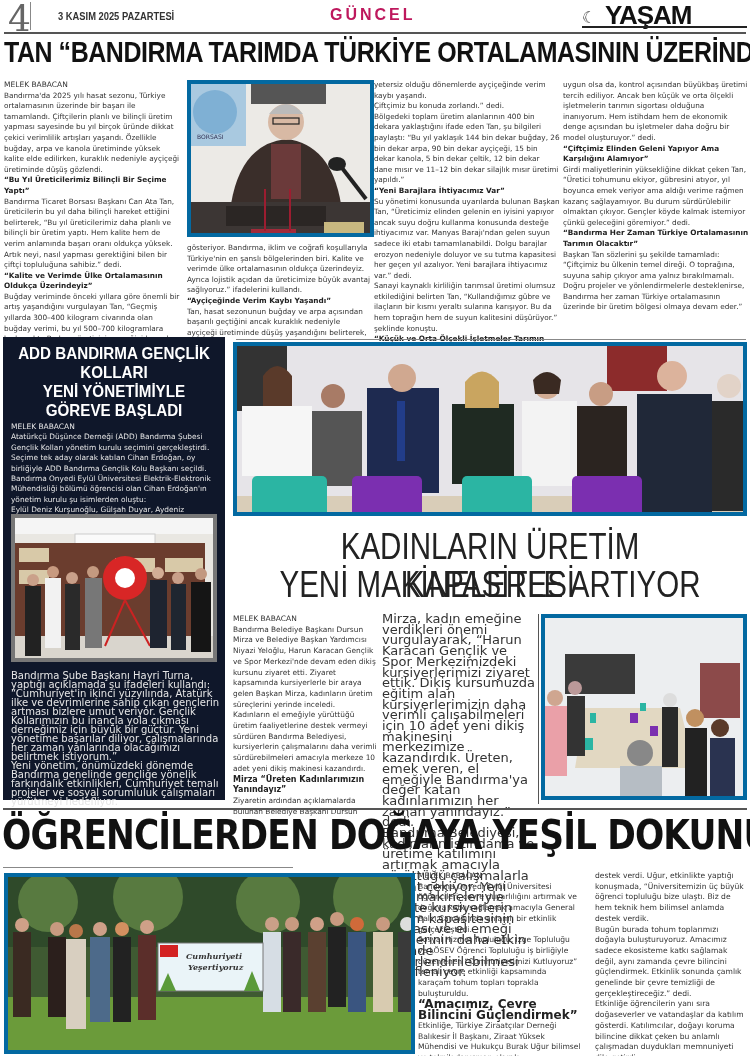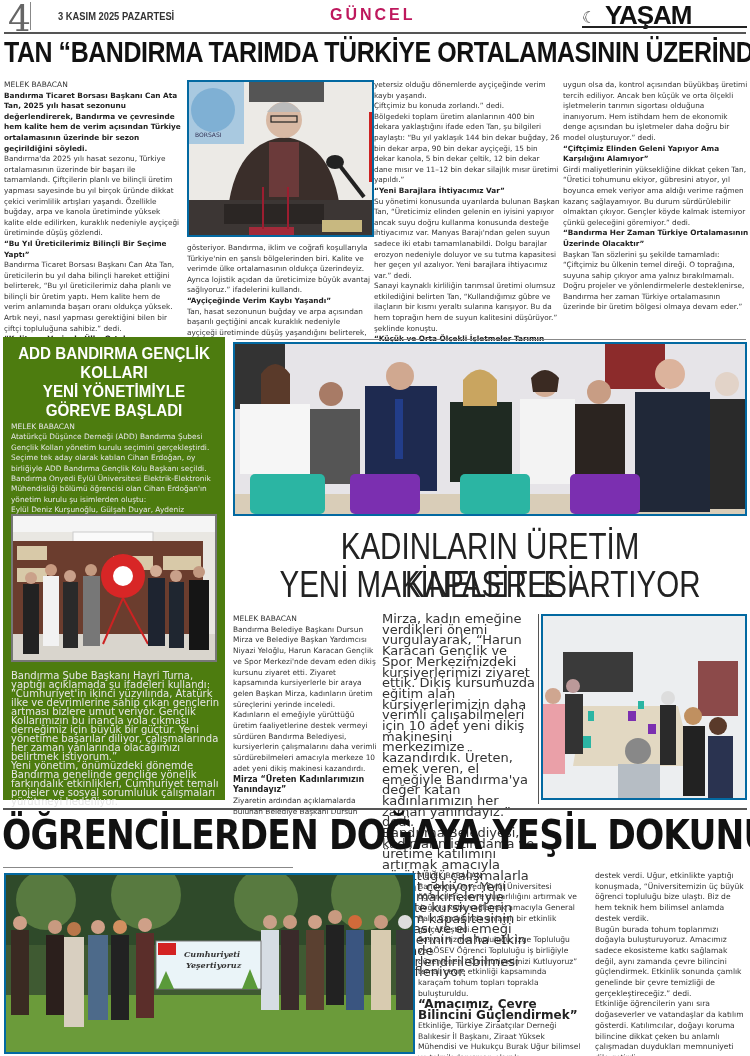--- a/index.html
+++ b/index.html
@@ -13,22 +13,22 @@
 .logo-moon{left:0;top:6px;font-size:16px;color:#333}
 .logo-text{left:23px;top:-2px;font-family:"Liberation Sans",sans-serif;font-weight:900;font-size:26px;color:#111;letter-spacing:-1px}
 .logo-line{left:0;top:24px;width:165px;height:2px;background:#222}
 .rule{height:2px;background:#555}
 .rule.thin{height:1px;background:#888}
 h1.t1{left:4px;top:36px;width:742px;font-family:"Liberation Sans",sans-serif;font-weight:bold;font-size:29px;color:#111;letter-spacing:-.5px;transform:scaleX(.86);transform-origin:left;white-space:nowrap}
 .col{font-family:"DejaVu Sans",sans-serif;font-size:7.3px;line-height:10.6px;color:#333}
 .col p{margin:0}
 .col .b{font-weight:bold;color:#222}
 .col .by{font-size:7.5px}
-.photo{background:#ddd;border:2px solid #0369a1;overflow:hidden}
-.dark{background:#4d7c0f;color:#eee}
+.photo{background:#ddd;border:4px solid #0369a1;overflow:hidden}
+.dark{background:#0f172a;color:#eee}
 .dark .col{color:#e6e6e6}
 .dark h2{font-family:"Liberation Sans",sans-serif;font-weight:bold;font-size:16.5px;color:#fff;text-align:center;line-height:19px;transform:scaleX(.92)}
 h2.t2{font-family:"Liberation Sans",sans-serif;font-weight:normal;font-size:36px;color:#222;text-align:center;line-height:38px;transform:scaleX(.82);transform-origin:center}
 h1.t3{left:2px;top:812px;width:748px;font-family:"DejaVu Sans",sans-serif;font-weight:bold;font-size:40px;color:#111;letter-spacing:-1px;transform:scaleX(.86);transform-origin:left;white-space:nowrap}
 .vsep{width:1px;background:#555}
 </style>
 </head>
 <body>
 
 <div class="abs hdr-num">4</div>
@@ -39,21 +39,20 @@
   <span class="abs logo-moon">☾</span>
   <span class="abs logo-text">YAŞAM</span>
   <div class="abs logo-line"></div>
 </div>
 <div class="abs rule" style="left:4px;top:32px;width:742px"></div>
 
 <h1 class="abs t1">TAN “BANDIRMA TARIMDA TÜRKİYE ORTALAMASININ ÜZERİNDE”</h1>
 
 <div class="abs col" style="left:4px;top:80px;width:178px">
   <p class="by">MELEK BABACAN</p>
-  <p class="b">Bandırma Ticaret Borsası Başkanı Can Ata Tan, 2025 yılı hasat sezonunu değerlendirerek, Bandırma ve çevresinde hem kalite hem de verim açısından Türkiye ortalamasının üzerinde bir sezon geçirildiğini söyledi.</p>
   <p>Bandırma'da 2025 yılı hasat sezonu, Türkiye ortalamasının üzerinde bir başarı ile tamamlandı. Çiftçilerin planlı ve bilinçli üretim yapması sayesinde bu yıl birçok üründe dikkat çekici verimlilik artışları yaşandı. Özellikle buğday, arpa ve kanola üretiminde yüksek kalite elde edilirken, kuraklık nedeniyle ayçiçeği üretiminde düşüş gözlendi.</p>
   <p class="b">“Bu Yıl Üreticilerimiz Bilinçli Bir Seçime Yaptı”</p>
   <p>Bandırma Ticaret Borsası Başkanı Can Ata Tan, üreticilerin bu yıl daha bilinçli hareket ettiğini belirterek, “Bu yıl üreticilerimiz daha planlı ve bilinçli bir üretim yaptı. Hem kalite hem de verim anlamında başarı oranı oldukça yüksek. Artık neyi, nasıl yapması gerektiğini bilen bir çiftçi topluluğuna sahibiz.” dedi.</p>
   <p class="b">“Kalite ve Verimde Ülke Ortalamasının Oldukça Üzerindeyiz”</p>
   <p>Buğday veriminde önceki yıllara göre önemli bir artış yaşandığını vurgulayan Tan, “Geçmiş yıllarda 300–400 kilogram civarında olan buğday verimi, bu yıl 500–700 kilogramlara kadar çıktı. Bu hem üreticinin emeğini hem de bölgenin potansiyelini</p>
 </div>
 
 <div class="abs photo" style="left:187px;top:80px;width:187px;height:157px;background:#e8e6e2">
   <svg width="187" height="157" viewBox="0 0 187 157">
     <rect width="187" height="157" fill="#eceae6"></rect>
@@ -92,21 +91,21 @@
   <p>Su yönetimi konusunda uyarılarda bulunan Başkan Tan, “Üreticimiz elinden gelenin en iyisini yapıyor ancak suyu doğru kullanma konusunda desteğe ihtiyacımız var. Manyas Barajı'ndan gelen suyun sadece iki etabı tamamlanabildi. Dolgu barajlar erozyon nedeniyle doluyor ve su tutma kapasitesi her geçen yıl azalıyor. Yeni barajlara ihtiyacımız var.” dedi.</p>
   <p>Sanayi kaynaklı kirliliğin tarımsal üretimi olumsuz etkilediğini belirten Tan, “Kullandığımız gübre ve ilaçların bir kısmı yeraltı sularına karışıyor. Bu da hem toprağın hem de suyun kalitesini düşürüyor.” şeklinde konuştu.</p>
   <p class="b">“Küçük ve Orta Ölçekli İşletmeler Tarımın Sigortasıdır”</p>
   <p>Hayvancılık alanındaki değerlendirmelerinde Tan, “Bölgemizin doğası küçükbaş hayvancılığa daha</p>
 </div>
 
 <div class="abs col" style="left:563px;top:80px;width:186px">
   <p>uygun olsa da, kontrol açısından büyükbaş üretimi tercih ediliyor. Ancak ben küçük ve orta ölçekli işletmelerin tarımın sigortası olduğuna inanıyorum. Hem istihdam hem de ekonomik denge açısından bu işletmeler daha doğru bir model oluşturuyor.” dedi.</p>
   <p class="b">“Çiftçimiz Elinden Geleni Yapıyor Ama Karşılığını Alamıyor”</p>
   <p>Girdi maliyetlerinin yüksekliğine dikkat çeken Tan, “Üretici tohumunu ekiyor, gübresini atıyor, yıl boyunca emek veriyor ama aldığı verime rağmen kazanç sağlayamıyor. Bu durum sürdürülebilir olmaktan çıkıyor. Gençler köyde kalmak istemiyor çünkü geleceğini göremiyor.” dedi.</p>
-  <p class="b">“Bandırma Her Zaman Türkiye Ortalamasının Üzerinde Olacaktır”</p>
+  <p class="b">“Bandırma Her Zaman Türkiye Ortalamasının Tarımın Olacaktır”</p>
   <p>Başkan Tan sözlerini şu şekilde tamamladı: “Çiftçimiz bu ülkenin temel direği. O toprağına, suyuna sahip çıkıyor ama yalnız bırakılmamalı. Doğru projeler ve yönlendirmelerle desteklenirse, Bandırma her zaman Türkiye ortalamasının üzerinde bir üretim bölgesi olmaya devam eder.”</p>
 </div>
 
 <div class="abs dark" style="left:3px;top:337px;width:222px;height:463px">
   <h2 style="margin-top:7px">ADD BANDIRMA GENÇLİK KOLLARI</h2>
   <h2>YENİ YÖNETİMİYLE GÖREVE BAŞLADI</h2>
   <div class="col" style="padding:2px 8px 0 8px;font-size:7.4px;line-height:10.4px">
     <p class="by">MELEK BABACAN</p>
     <p>Atatürkçü Düşünce Derneği (ADD) Bandırma Şubesi Gençlik Kolları yönetim kurulu seçimini gerçekleştirdi. Seçime tek aday olarak katılan Cihan Erdoğan, oy birliğiyle ADD Bandırma Gençlik Kolu Başkanı seçildi. Bandırma Onyedi Eylül Üniversitesi Elektrik-Elektronik Mühendisliği bölümü öğrencisi olan Cihan Erdoğan'ın yönetim kurulu şu isimlerden oluştu:</p>
     <p>Eylül Deniz Kurşunoğlu, Gülşah Duyar, Aydeniz Döğenci, Cemal Can Arslan ve Muhammed Mustafa Arslan.</p>

